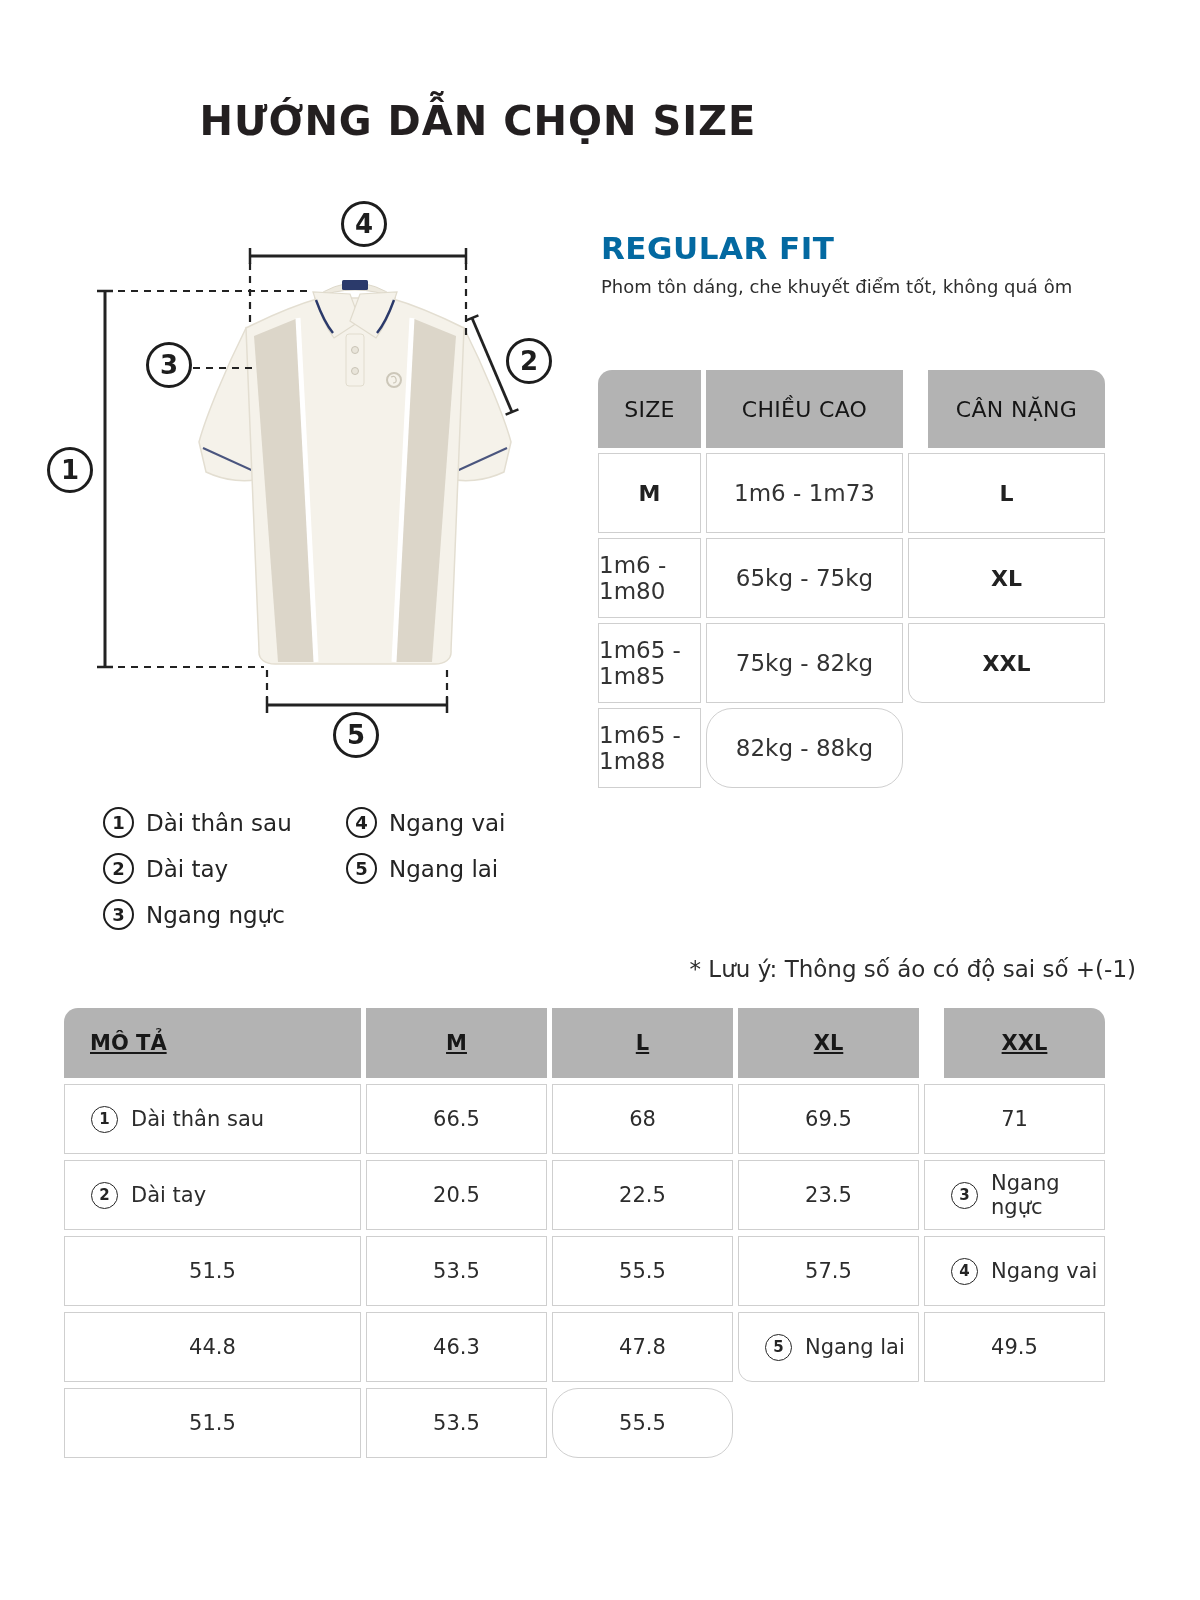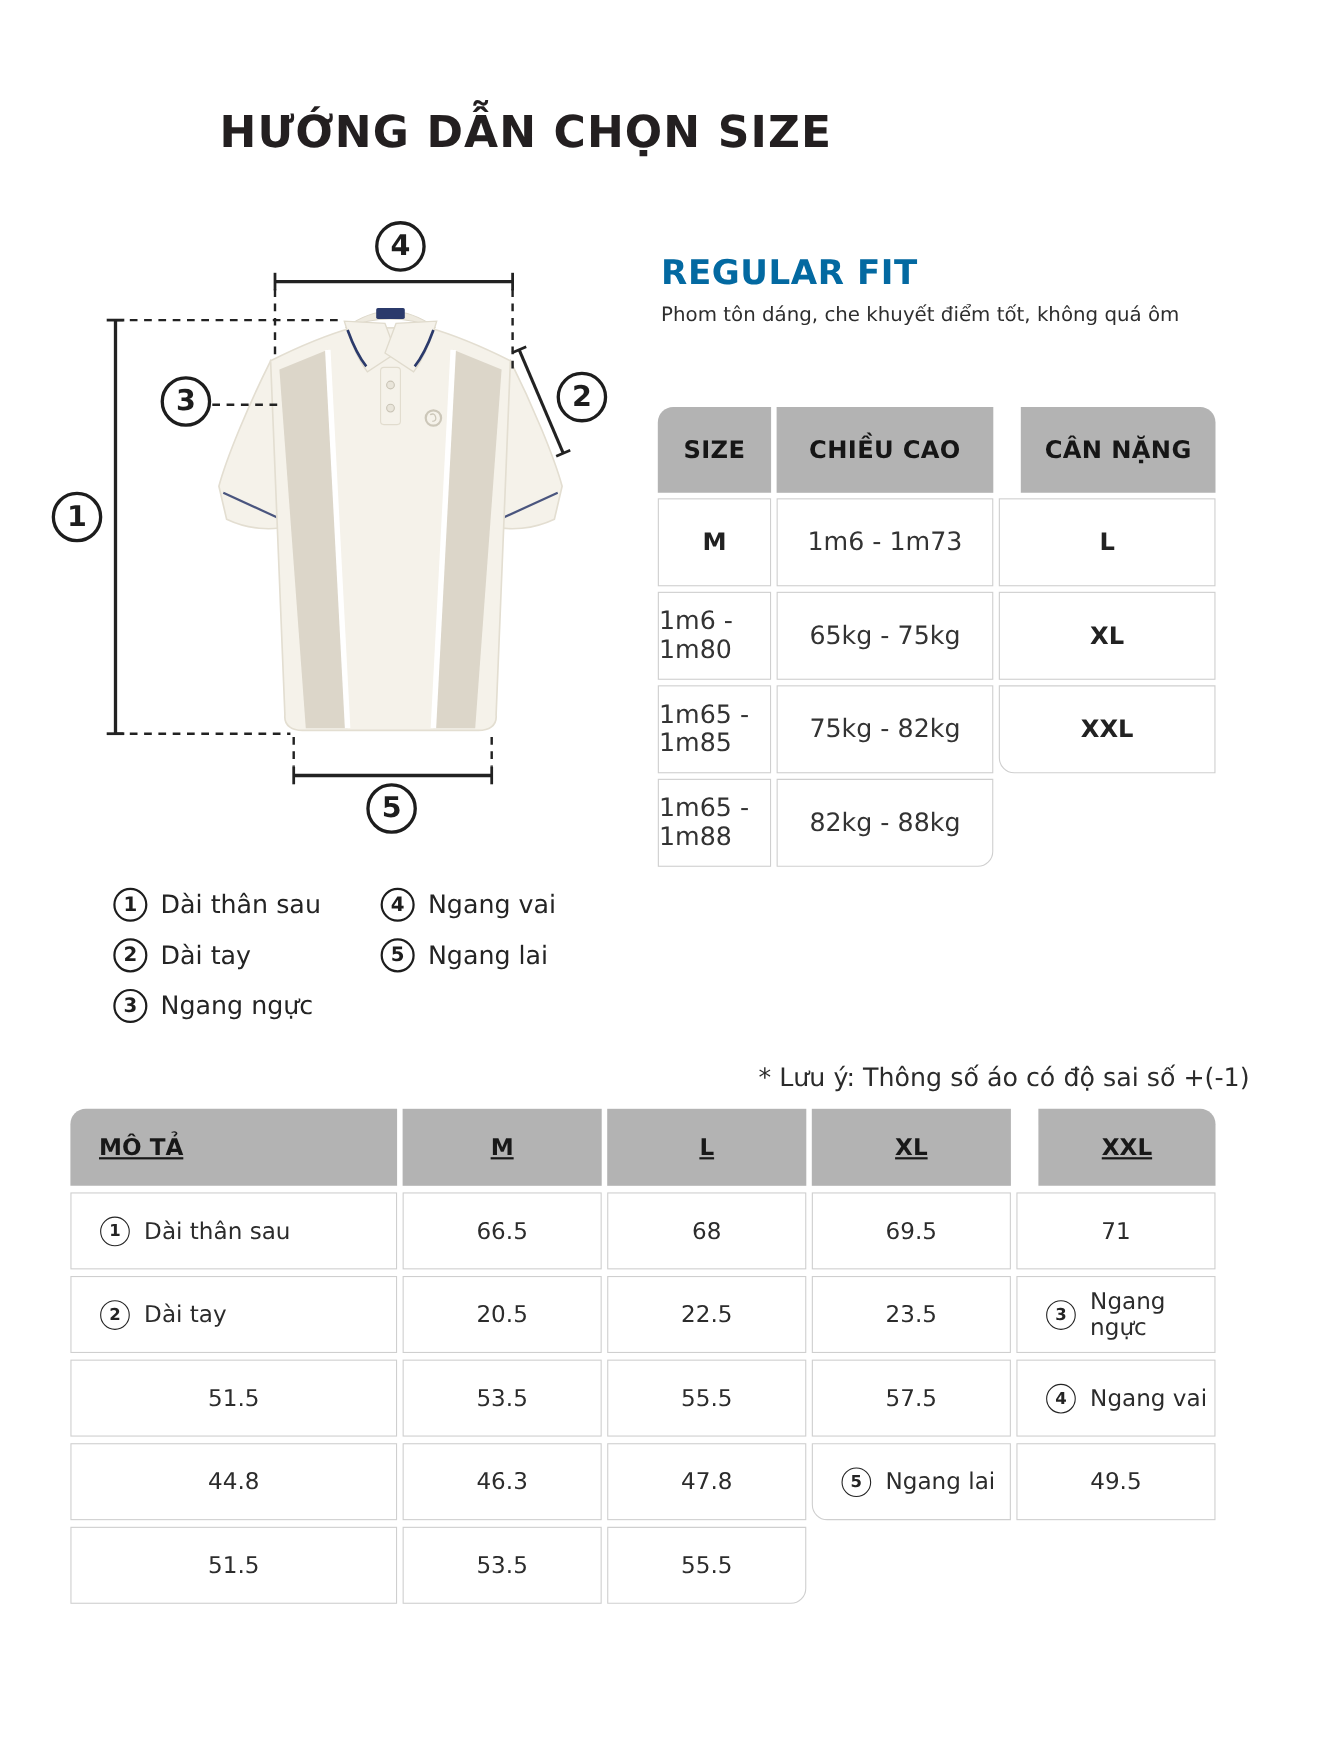--- a/index.html
+++ b/index.html
@@ -42,35 +42,35 @@
     position:absolute;left:598px;top:370px;
     display:grid;grid-template-columns:103px 197px 197px;gap:5px;
   }
   .st-cell{
     background:#ffffff;border:1px solid var(--cell-border);
     display:flex;align-items:center;justify-content:center;
     height:80px;font-size:23px;color:var(--text-body);
   }
   .st-head{
     background:var(--header-bg);border:none;height:78px;
-    font-weight:bold;font-size:22px;color:#161616;letter-spacing:.3px;
+    font-weight:normal;font-size:22px;color:#161616;letter-spacing:.3px;
   }
   .st-size{font-weight:bold;font-size:22px;color:#222;}
   .r-tl{border-top-left-radius:14px;}
   .r-tr{border-top-right-radius:14px;margin-left:20px;}
   .r-bl{border-bottom-left-radius:14px;}
-  .r-br{border-bottom-right-radius:14px;}
+  .r-br{border-bottom-right-radius:14px;border-radius:26px;}
   
   .legend-item{position:absolute;display:flex;align-items:center;gap:12px;font-size:23px;color:#242424;}
   .lnum{
     width:31px;height:31px;border:2.2px solid #1d1d1d;border-radius:50%;flex:0 0 auto;
     display:flex;align-items:center;justify-content:center;font-size:18px;font-weight:bold;color:#1d1d1d;
   }
   
-  .note{position:absolute;top:956px;right:64px;font-size:23px;color:#2b2b2b;margin-top:11px;}
+  .note{position:absolute;top:956px;right:64px;font-size:23px;color:#2b2b2b;}
   
   .meas-table{
     position:absolute;left:64px;top:1008px;
     display:grid;grid-template-columns:297px 181px 181px 181px 181px;gap:6px 5px;
   }
   .mt-cell{
     background:#ffffff;border:1px solid var(--cell-border);
     display:flex;align-items:center;justify-content:center;
     height:70px;font-size:21px;color:#2c2c2c;
   }

